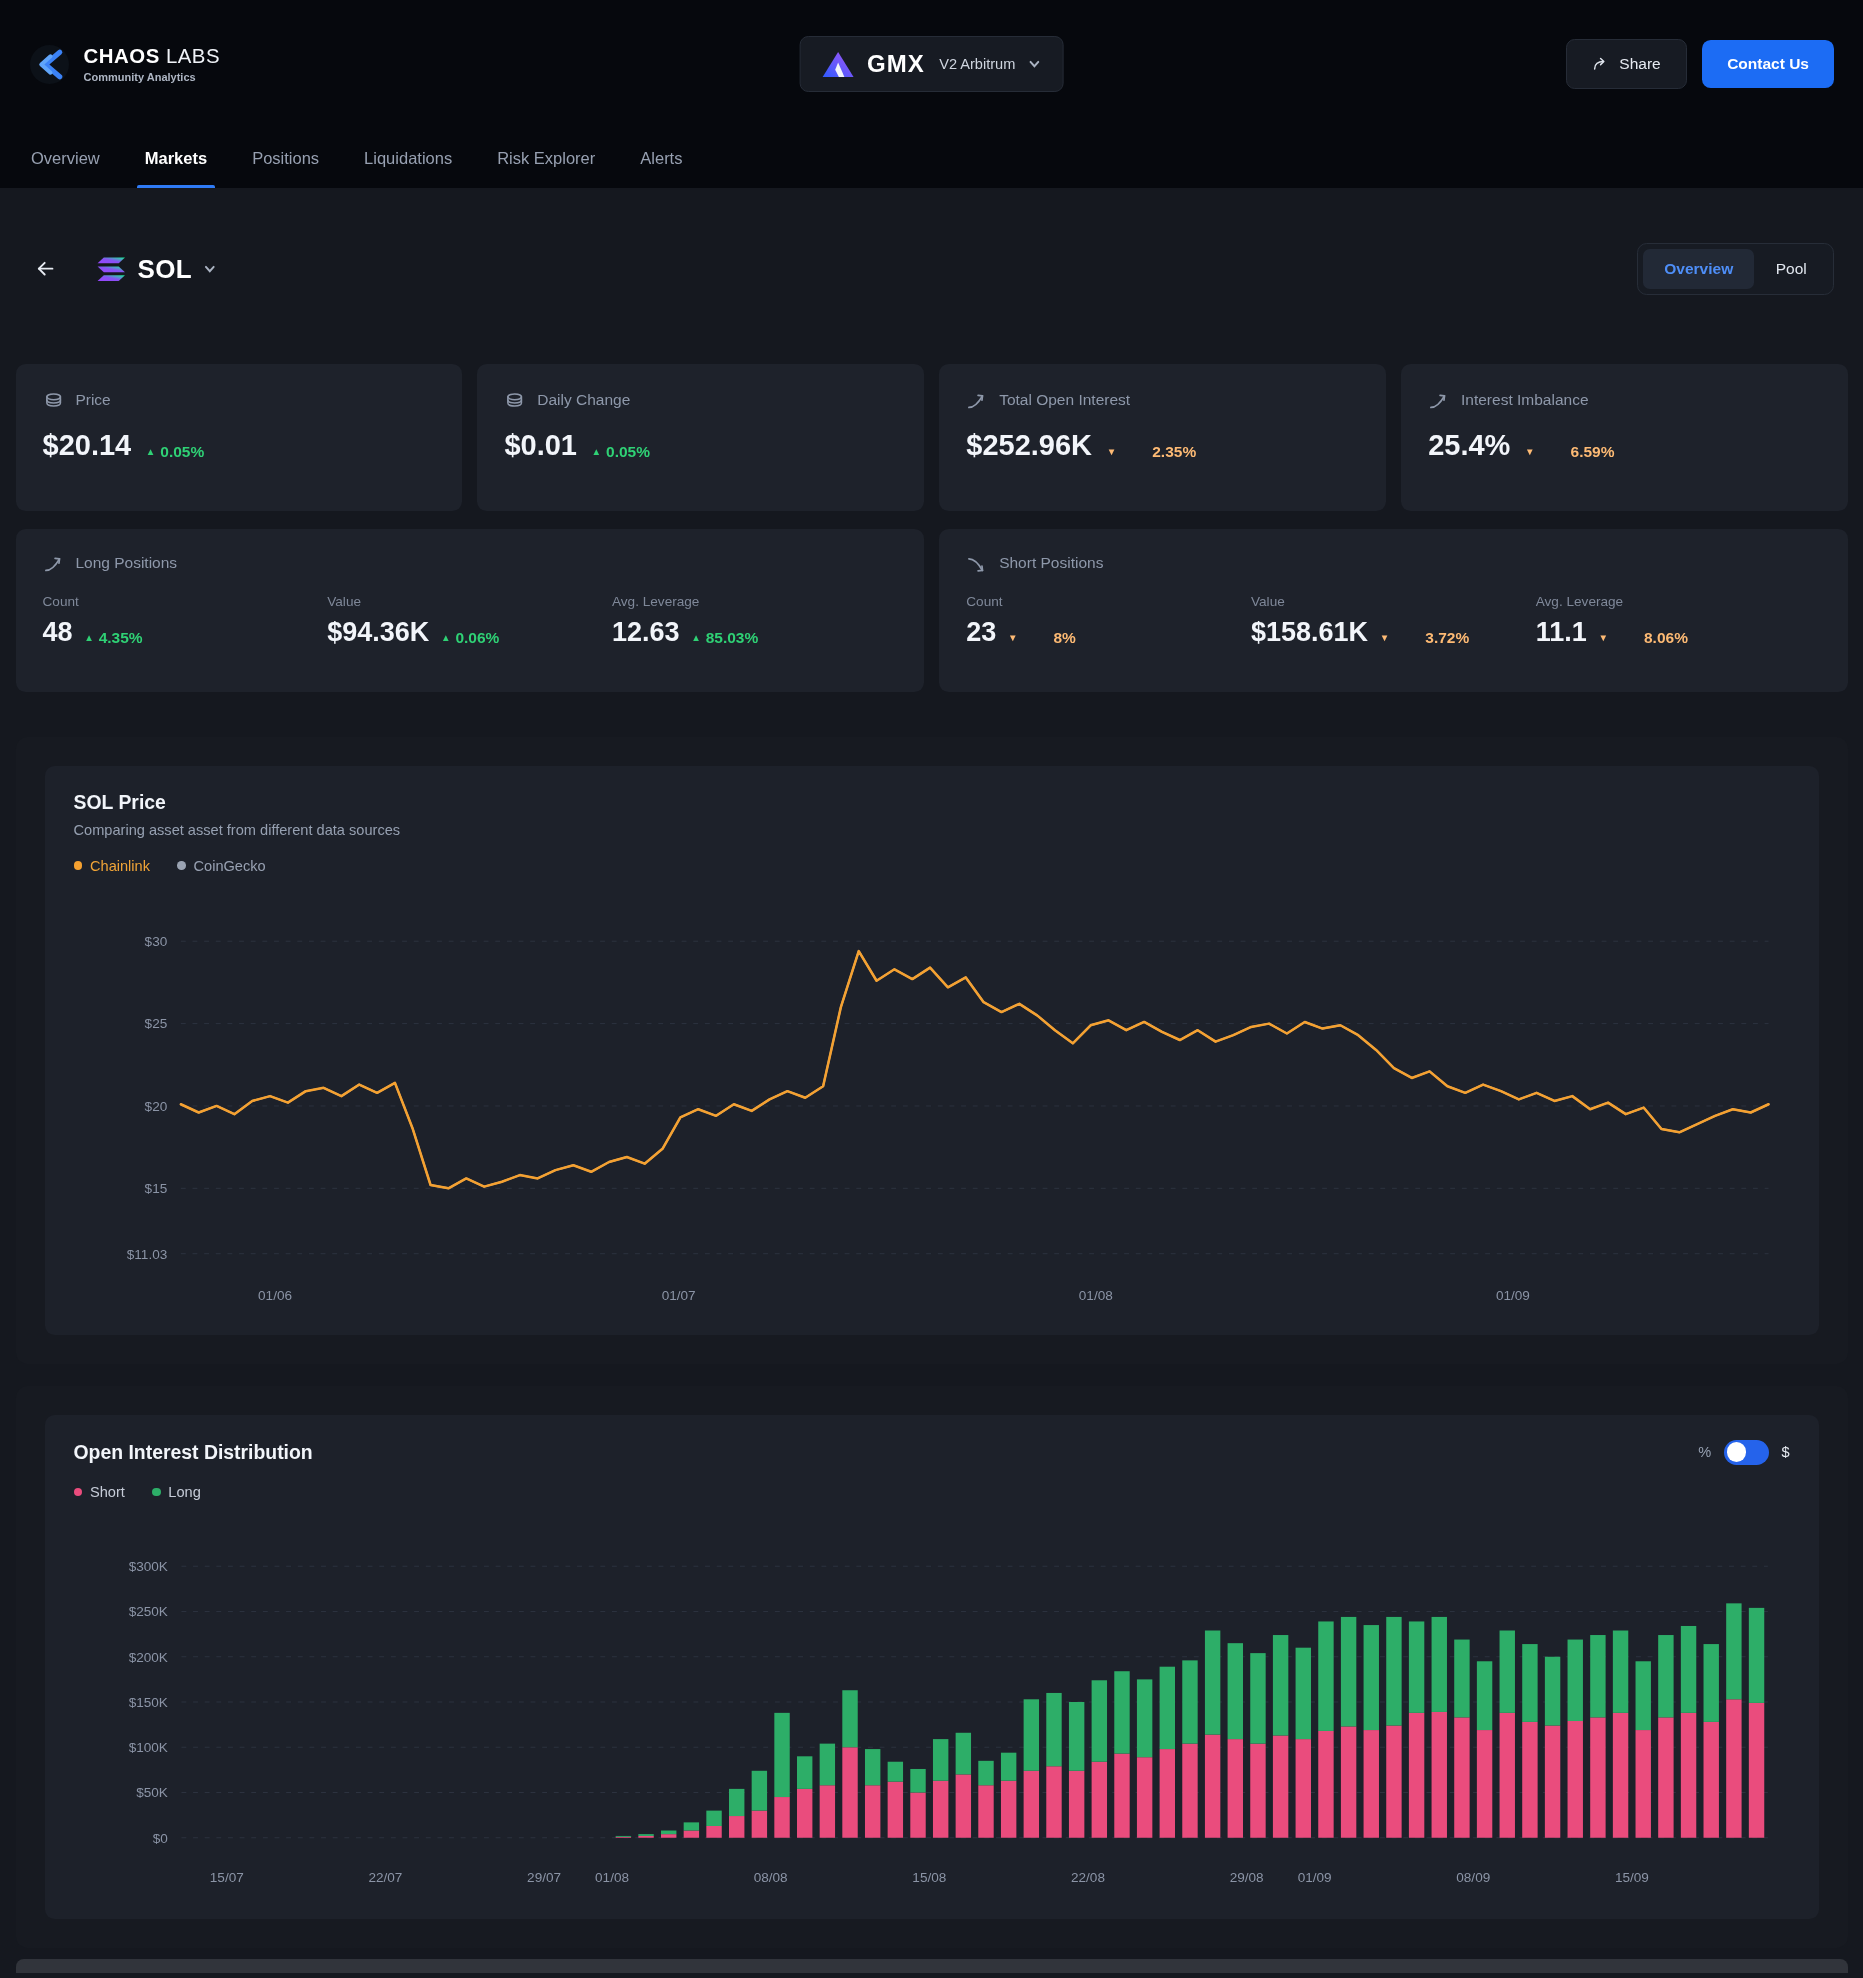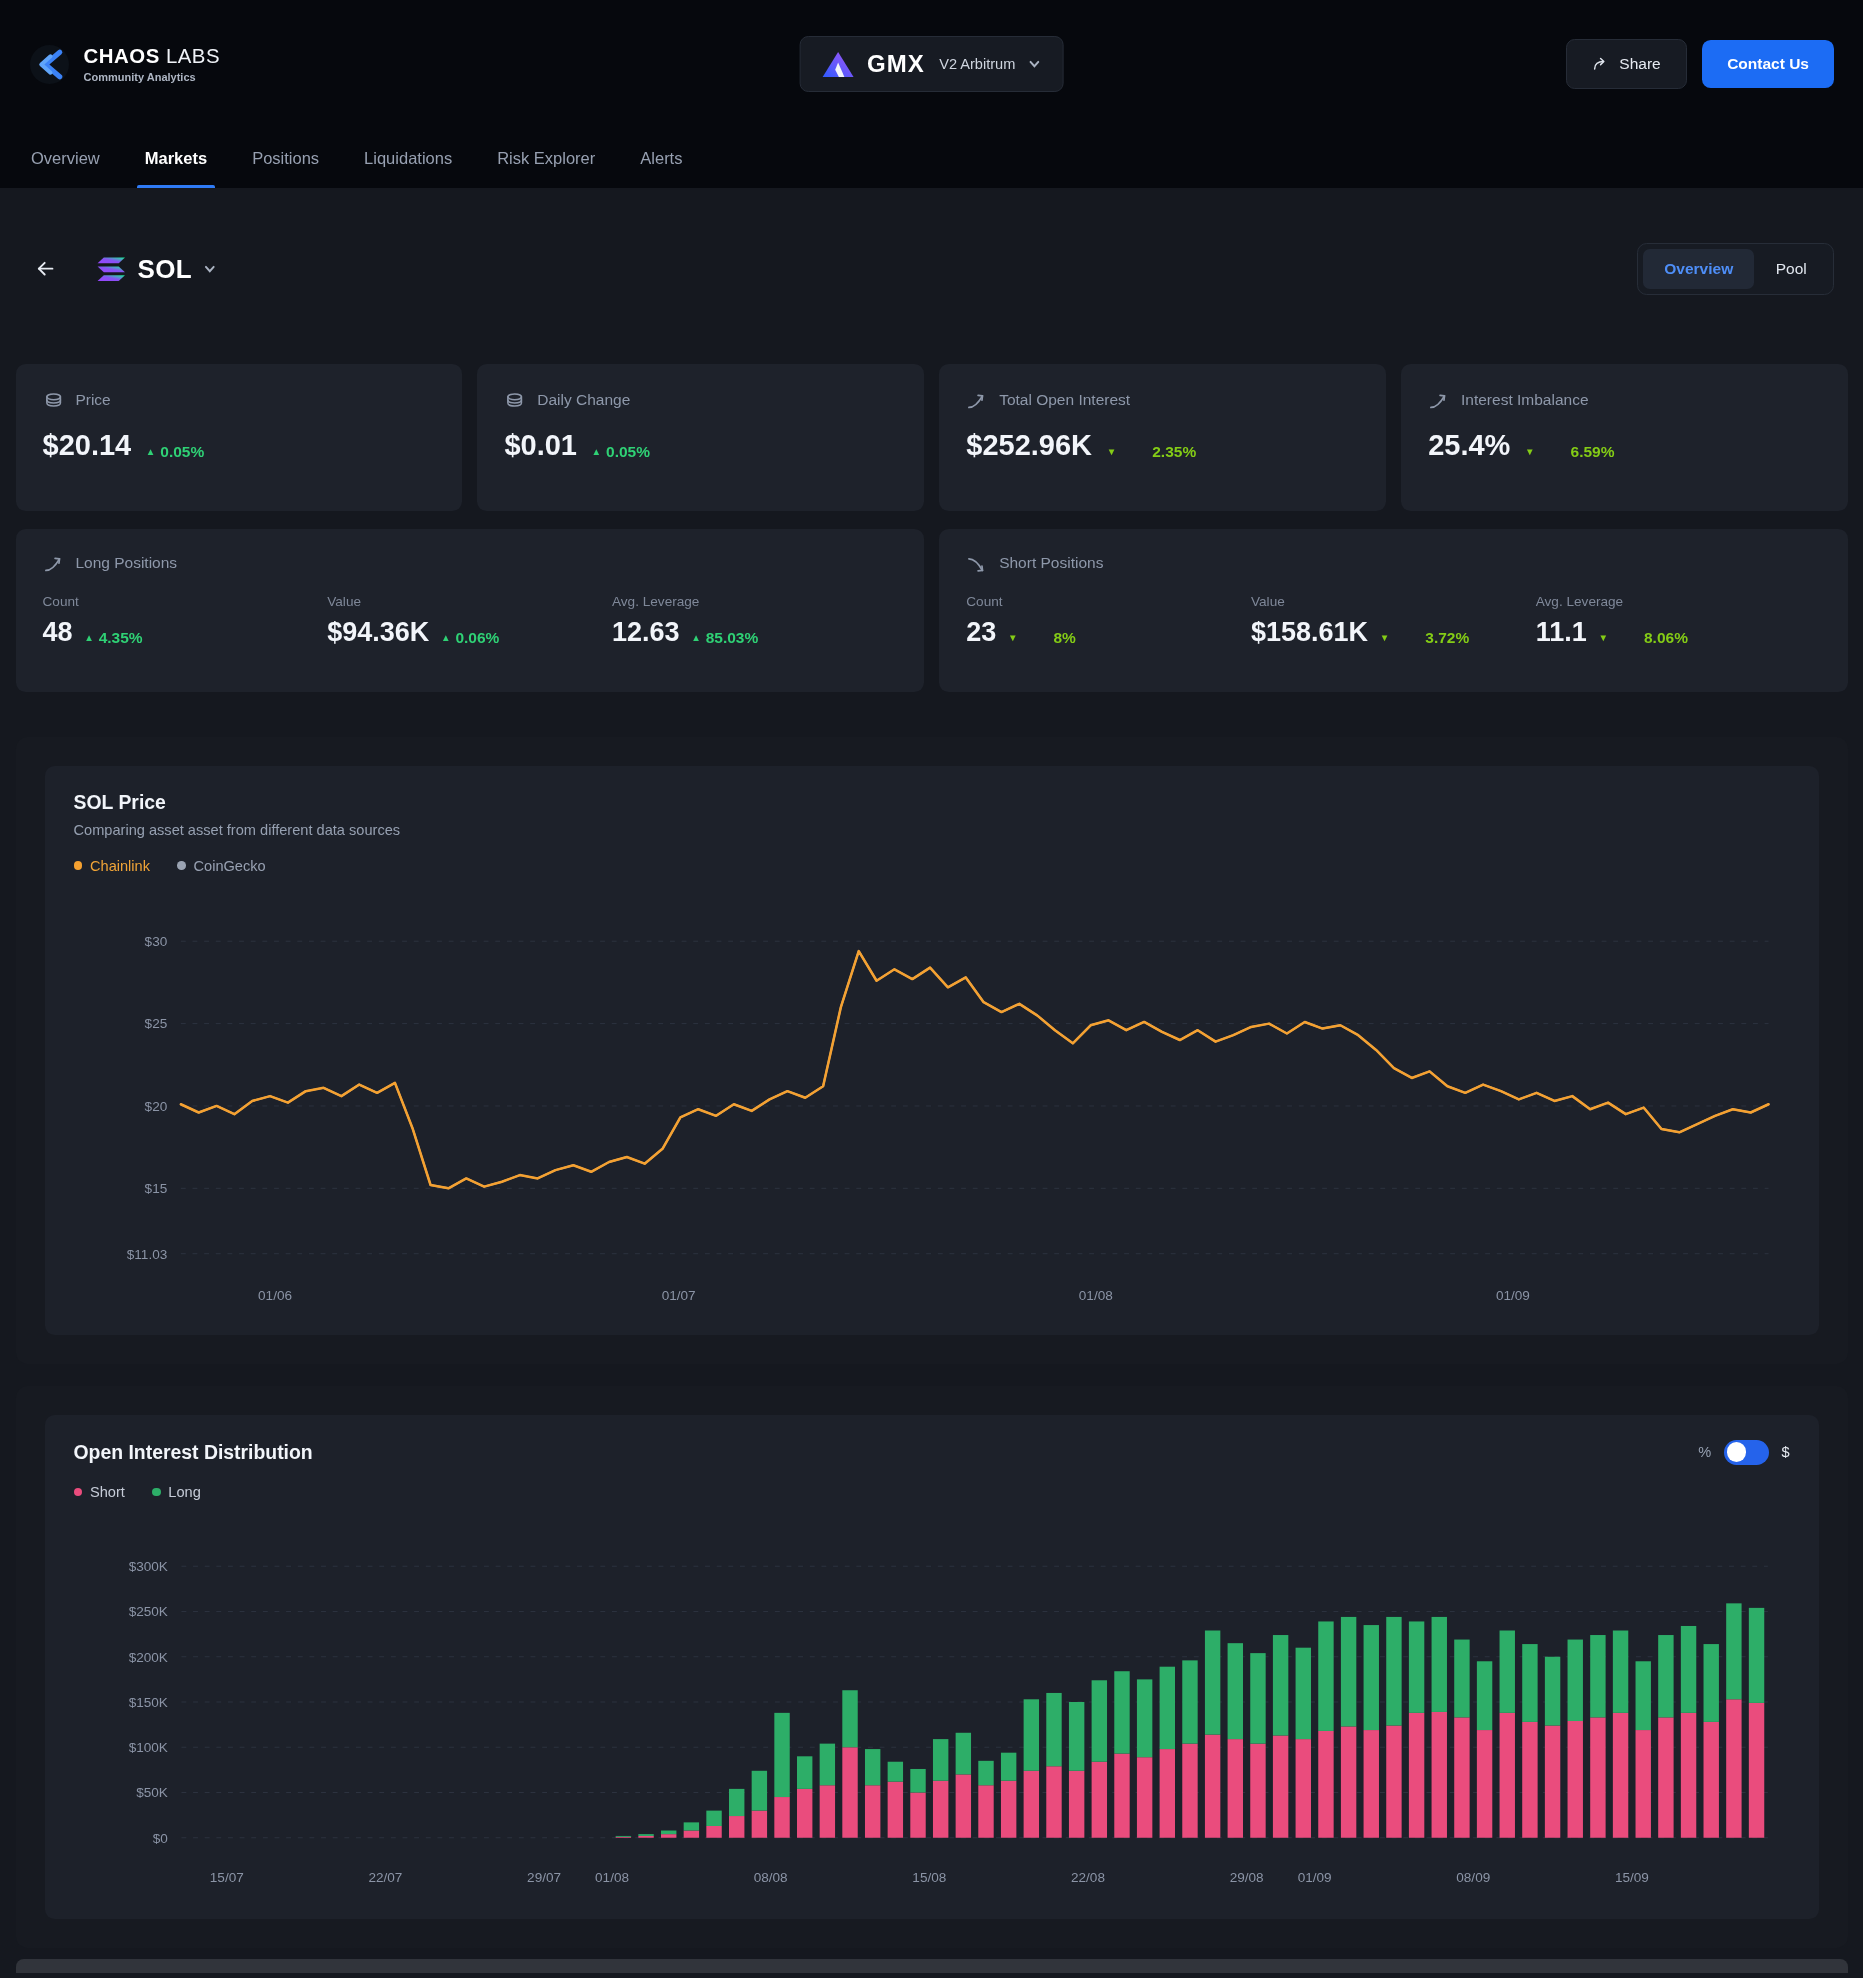--- a/index.html
+++ b/index.html
@@ -42,21 +42,21 @@
   .seg-btn.active { background:#222936; color:#4e8ef7; font-weight:600; }
   
   .row1 { display:grid; grid-template-columns:repeat(4,1fr); gap:15.5px; margin:64px 15.5px 0; }
   .row2 { display:grid; grid-template-columns:repeat(2,1fr); gap:15.5px; margin:17.5px 15.5px 0; }
   .stat-card { background:#1e222b; border-radius:9.7px; padding:27px; height:147px; }
   .pos-card  { background:#1e222b; border-radius:9.7px; padding:25px 27px; height:163px; }
   .stat-head { display:flex; align-items:flex-start; gap:11.6px; color:#8e98aa; font-size:15.5px; }
   .stat-value-row { margin-top:16.5px; display:flex; align-items:baseline; gap:14.6px; }
   .stat-value { font-size:29px; font-weight:700; color:#f2f5fa; }
   .delta { font-size:15.5px; font-weight:600; display:inline-flex; align-items:center; gap:4.9px; }
-  .delta.up { color:#2fd175; } .delta.down { color:#84cc16;gap:36px; }
+  .delta.up { color:#2fd175; } .delta.down { color:#fdba74;gap:36px; }
   .tri { font-size:9.7px; line-height:1; }
   .delta.up .tri::before { content:"▲"; } .delta.down .tri::before { content:"▼"; }
   .metrics { display:grid; grid-template-columns:1fr 1fr 1fr; margin-top:19.4px; }
   .metric-label { font-size:13.6px; color:#7f8899; }
   .metric-value-row { margin-top:7.8px; display:flex; align-items:baseline; gap:11.6px; }
   .metric-value { font-size:27px; font-weight:700; color:#f2f5fa; }
   
   .section { margin:0 15.5px; background:#171a21; border-radius:11.6px; padding:29px; }
   .section.first { margin-top:45px; }
   .section.second { margin-top:21.3px; }

